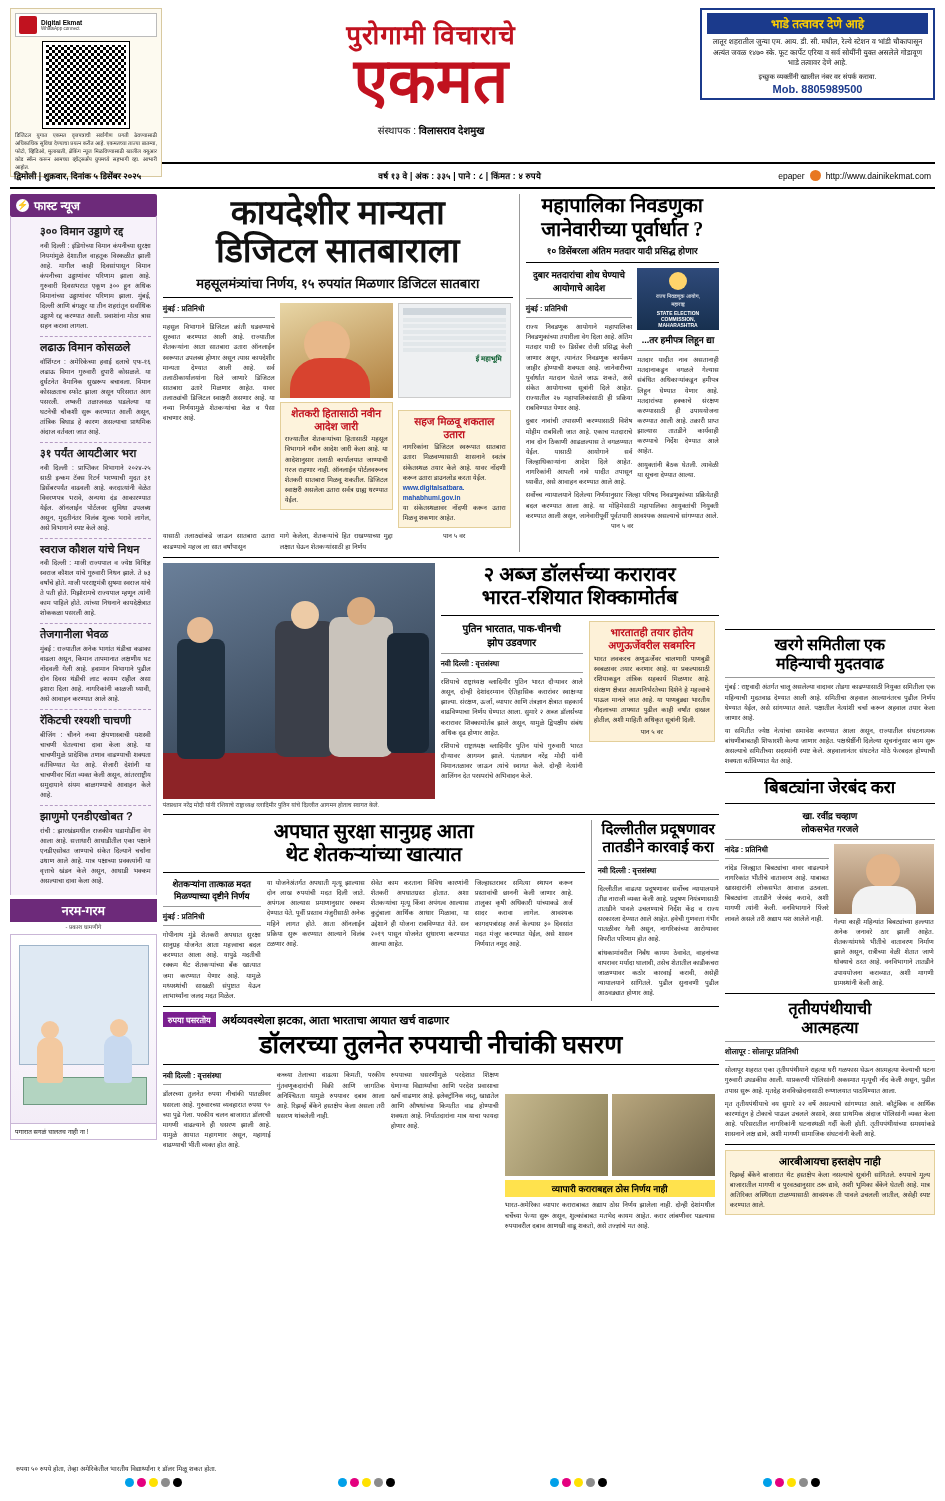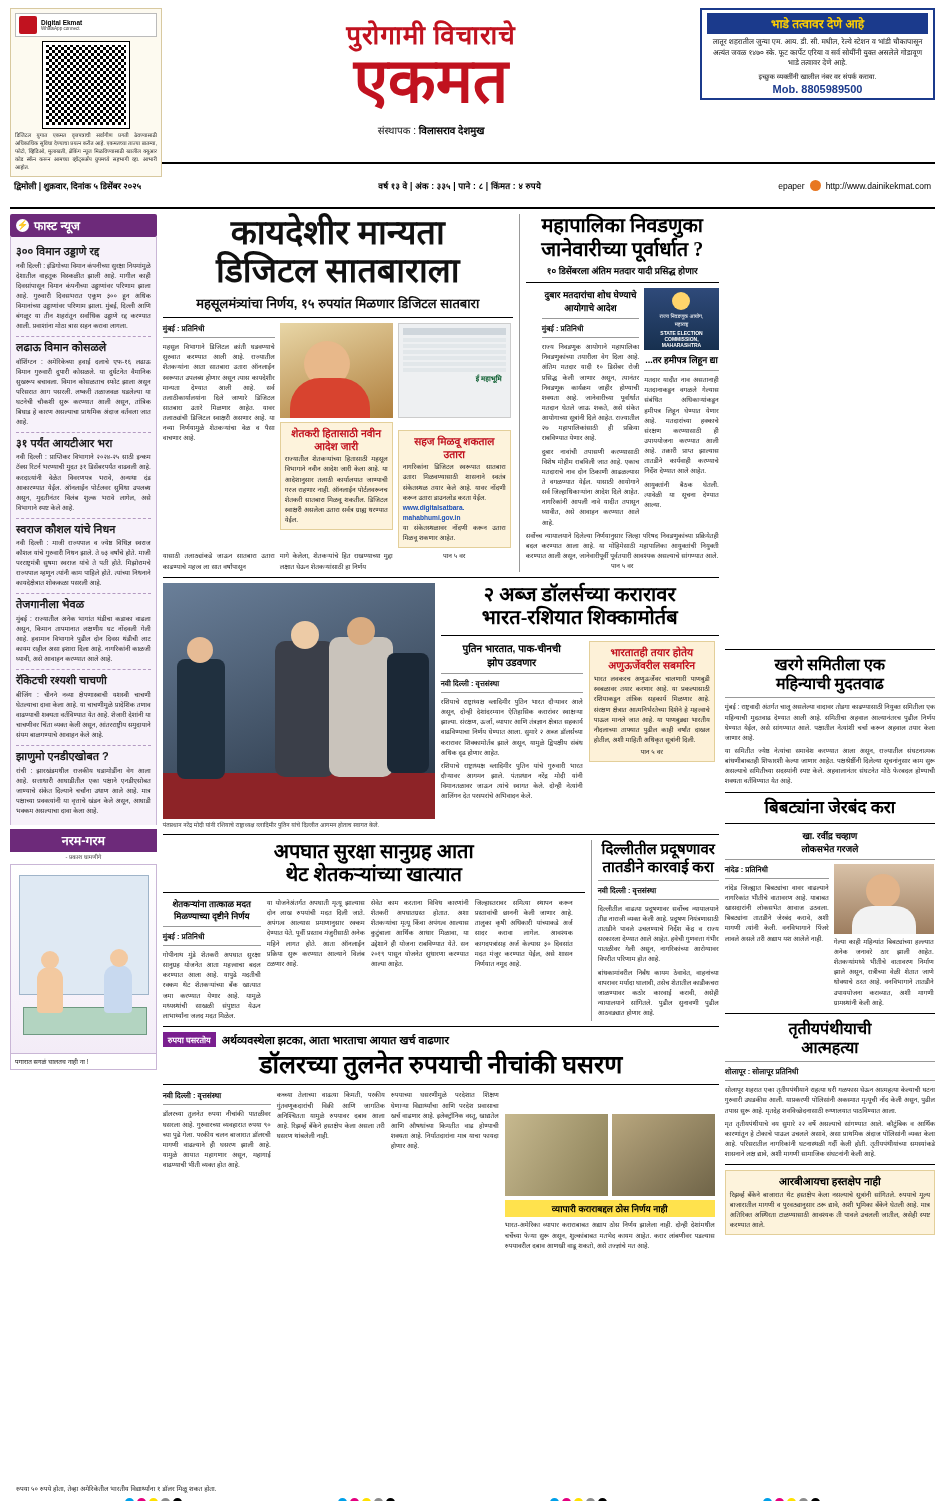--- a/index.html
+++ b/index.html
@@ -35,37 +35,37 @@
   .title-sub b { color:#000; }
 
   .adbox { width:235px; border:2px solid #1b3a8c; background:#fff; padding:3px 5px; text-align:center; }
   .adbox .ad-h { background:#1b3a8c; color:#ffd000; font-weight:bold; font-size:12px; padding:2px 0; }
   .adbox .ad-b { font-size:7.4px; line-height:1.45; padding:3px 2px; text-align:center; color:#111; }
   .adbox .ad-c { font-size:7px; color:#111; }
   .adbox .ad-m { font-weight:bold; font-size:11px; color:#1b3a8c; margin-top:2px; }
 
   
   .infostrip { display:flex; align-items:center; justify-content:space-between;
-    border-top:2px solid #000; border-bottom:2px solid #000; margin-top:4px; padding:16px 4px; font-size:8.5px; }
+    border-top:2px solid #000; border-bottom:2px solid #000; margin-top:4px; padding:6px 4px; font-size:8.5px; }
   .infostrip .left { font-weight:bold; }
   .infostrip .mid { font-weight:bold; letter-spacing:.2px; }
   .infostrip .right { display:flex; align-items:center; gap:5px; font-size:8.5px;text-align:center; }
   .globe { width:11px;height:11px;border-radius:50%;background:#e87722;display:inline-block; }
 
   
   .grid { display:flex; gap:6px; margin-top:5px; height:1270px; }
   .col-left { width:150px; }
   .col-mid { width:556px; }
   .col-right { width:215px; }
 
   
   .fast-head { background:#6d2a7a; color:#fff; font-weight:bold; font-size:12px; padding:3px 6px; border-radius:2px; display:flex; align-items:center; gap:5px; }
   .fast-head .bolt { width:13px;height:13px;border-radius:50%;background:#fff;color:#6d2a7a;font-size:9px;text-align:center;line-height:13px; }
   .leftcol-body { border-left:1px solid #c9b6d6; border-right:1px solid #c9b6d6; background:#f7f2fa; padding:4px 5px; }
-  .ln-item { border-bottom:1px dashed #b49bc2; padding:4px 0 5px; }
+  .ln-item { border-bottom:1px dashed #b49bc2; padding:4px 0 5px;margin-left:24px; }
   .ln-title { font-weight:bold; font-size:11px; color:#1b1b1b; margin-bottom:2px; line-height:1.25; }
   .ln-text { font-size:6.6px; line-height:1.52; text-align:justify; color:#222; }
   .naram-head { background:#6d2a7a; color:#fff; font-weight:bold; font-size:12.5px; padding:3px 22px; text-align:center; margin-top:4px; }
   .naram-sub { font-size:5.8px; text-align:center; color:#333; margin-top:1px; }
   .cartoon { height:190px; border:1px solid #c9b6d6; margin-top:3px; background:linear-gradient(#ffffff,#f3ecf7); position:relative; overflow:hidden;}
   .cartoon .wall { position:absolute; left:8px; top:10px; width:130px; height:120px; background:#dfe9f3; border:1px solid #9fb4c9;}
   .cartoon .desk { position:absolute; left:12px; bottom:18px; width:124px; height:28px; background:#b3d4c1; border:1px solid #6f9a82;}
   .cartoon .p1 { position:absolute; left:26px; bottom:40px; width:26px; height:46px; background:#f3c9a0; border-radius:12px 12px 4px 4px;}
   .cartoon .p1h { position:absolute; left:30px; bottom:84px; width:18px; height:18px; border-radius:50%; background:#f3c9a0;}
   .cartoon .p2 { position:absolute; right:24px; bottom:40px; width:28px; height:48px; background:#c8d9ef; border-radius:12px 12px 4px 4px;}
@@ -251,21 +251,21 @@
             <div style="width:113px;" class="body-text ctr">पान ५ वर</div>
           </div>
         </div>
 
         <div style="width:200px;border-left:1px solid #999;padding-left:6px;">
           <div class="sec-head">महापालिका निवडणुका</div>
           <div class="sec-head">जानेवारीच्या पूर्वार्धात ?</div>
           <div class="ctr" style="font-size:9px;font-weight:bold;margin-top:3px;">१० डिसेंबरला अंतिम मतदार यादी प्रसिद्ध होणार</div>
           <div class="rule"></div>
           <div style="display:flex;gap:5px;">
-            <div style="width:110px;margin-left:16px;">
+            <div style="width:110px;">
               <div class="ctr" style="font-size:9px;font-weight:bold;">दुबार मतदारांचा शोध घेण्याचे</div>
               <div class="ctr" style="font-size:9px;font-weight:bold;">आयोगाचे आदेश</div>
               <div class="thin"></div>
               <div class="byline">मुंबई : प्रतिनिधी</div>
               <div class="thin"></div>
               <div class="body-text">राज्य निवडणूक आयोगाने महापालिका निवडणुकांच्या तयारीला वेग दिला आहे. अंतिम मतदार यादी १० डिसेंबर रोजी प्रसिद्ध केली जाणार असून, त्यानंतर निवडणूक कार्यक्रम जाहीर होण्याची शक्यता आहे. जानेवारीच्या पूर्वार्धात मतदान घेतले जाऊ शकते, असे संकेत आयोगाच्या सूत्रांनी दिले आहेत. राज्यातील २७ महापालिकांसाठी ही प्रक्रिया राबविण्यात येणार आहे.</div>
               <div class="body-text" style="margin-top:3px;">दुबार नावांची तपासणी करण्यासाठी विशेष मोहीम राबविली जात आहे. एकाच मतदाराचे नाव दोन ठिकाणी आढळल्यास ते वगळण्यात येईल. यासाठी आयोगाने सर्व जिल्हाधिकाऱ्यांना आदेश दिले आहेत. नागरिकांनी आपली नावे यादीत तपासून घ्यावीत, असे आवाहन करण्यात आले आहे.</div>
             </div>
             <div style="width:84px;">
               <div class="photo-sec" style="height:62px;padding:4px;color:#fff;text-align:center;">

